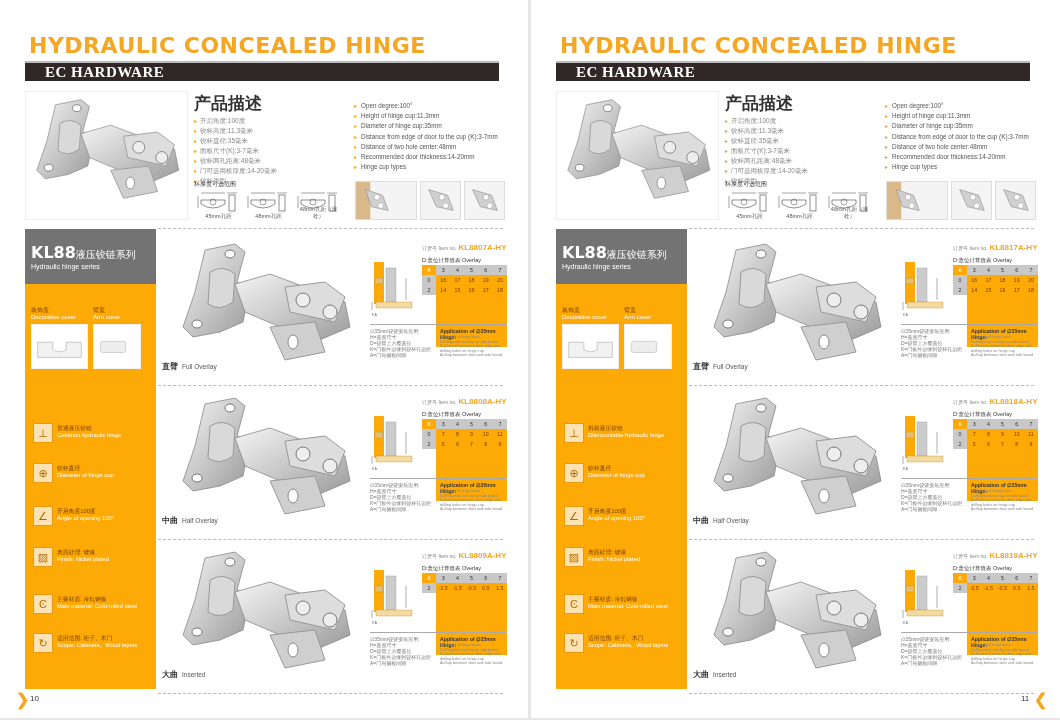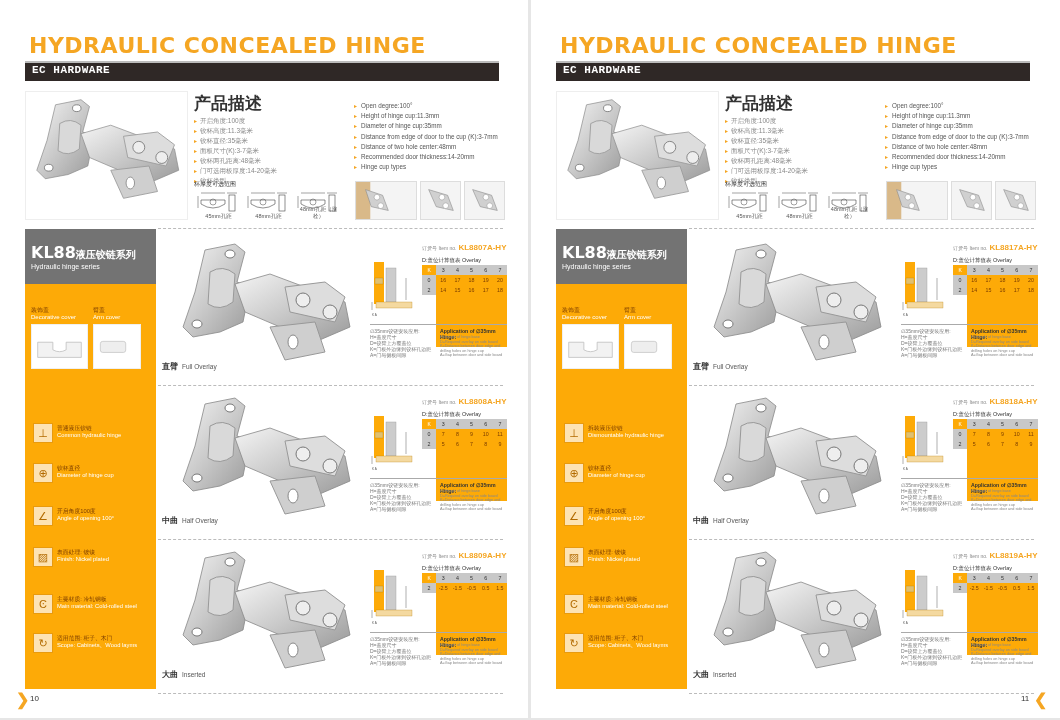--- a/index.html
+++ b/index.html
@@ -2,37 +2,37 @@
 <html><head>
 <meta charset="utf-8">
 <style>
 *{box-sizing:border-box;margin:0;padding:0}
 body{width:1060px;height:720px;background:#e6e6e6;font-family:"Liberation Sans",sans-serif;overflow:hidden;position:relative}
 .page{position:absolute;top:0;height:718px;background:#fff;overflow:hidden}
 .page.left{left:0;width:528px}
 .page.right{left:531px;width:529px}
 .title{position:absolute;top:33px;font-family:"DejaVu Sans",sans-serif;font-weight:bold;font-size:22px;color:#f5a623;letter-spacing:0.5px}
 .brandbar{position:absolute;top:61px;height:20px;background:#2f2826;border-top:2px solid #bbb}
-.brandbar span{position:absolute;left:7px;top:1px;color:#fff;font-family:Liberation Mono, monospace;font-weight:bold;font-size:11px;letter-spacing:0.5px}
+.brandbar span{position:absolute;left:20px;top:1px;color:#fff;font-family:Liberation Serif, serif;font-weight:bold;font-size:15px;letter-spacing:0.5px}
 .hero{position:absolute;top:91px;width:163px;height:129px;border:1px solid #eee;background:#fff}
 .desc{position:absolute;top:92px}
 .desc-h{font-size:17px;font-weight:bold;color:#333}
 .desc ul{list-style:none;margin-top:1px}
 .desc li{font-size:6.5px;color:#888;line-height:10px;white-space:nowrap}
 .desc li::before{content:"▸";color:#f5a623;font-size:6px;margin-right:3px}
 .en{position:absolute;top:101px}
 .en li{font-size:6.3px;color:#555;line-height:10.2px;list-style:none;white-space:nowrap}
 .en li::before{content:"▸";color:#f5a623;font-size:6px;margin-right:4px}
 .cup-h{position:absolute;top:180px;font-size:6px;color:#444}
 .cupd{position:absolute;top:190px;width:47px;height:30px}
 .cupd .lbl{position:absolute;bottom:0;left:0;width:100%;text-align:center;font-size:5.5px;color:#555}
 .thumb{position:absolute;top:181px;width:41px;height:39px;border:1px solid #ddd;background:#f4f4f4}
 .sidebar{position:absolute;top:229px;width:131px;height:460px;background:#fdaa07}
 .sidebar .grey{position:absolute;top:0;left:0;width:100%;height:55px;background:#737373}
-.sb-title{position:absolute;left:6px;top:14px;color:#fff;font-size:10px;font-weight:bold}
+.sb-title{position:absolute;left:6px;top:14px;color:#fff;font-size:10px;font-weight:normal}
 .sb-title b{font-size:16px;font-family:"DejaVu Sans",sans-serif}
 .sb-sub{position:absolute;left:6px;top:34px;color:#fff;font-size:7px}
 .cover-lbl{position:absolute;font-size:6px;color:#7a3c00;line-height:7px}
 .cover-lbl i{font-style:normal;color:#fff;display:block}
 .cover{position:absolute;top:324px;width:58px;height:45px;background:#fff;border:1px solid #f0f0f0}
 .feat{position:absolute;left:8px;width:124px;height:24px}
 .feat .ic{position:absolute;left:0;top:0;width:20px;height:20px;background:#fde3b4;border:1px solid #e89a0e;display:flex;align-items:center;justify-content:center;color:#b36b00;font-size:11px}
 .feat .t{position:absolute;left:24px;top:2px;font-size:5.8px;color:#7a3c00;line-height:7px;white-space:nowrap}
 .feat .t i{font-style:normal;color:#fff;display:block}
 .dash{position:absolute;height:0;border-top:1px dashed #bbb}

